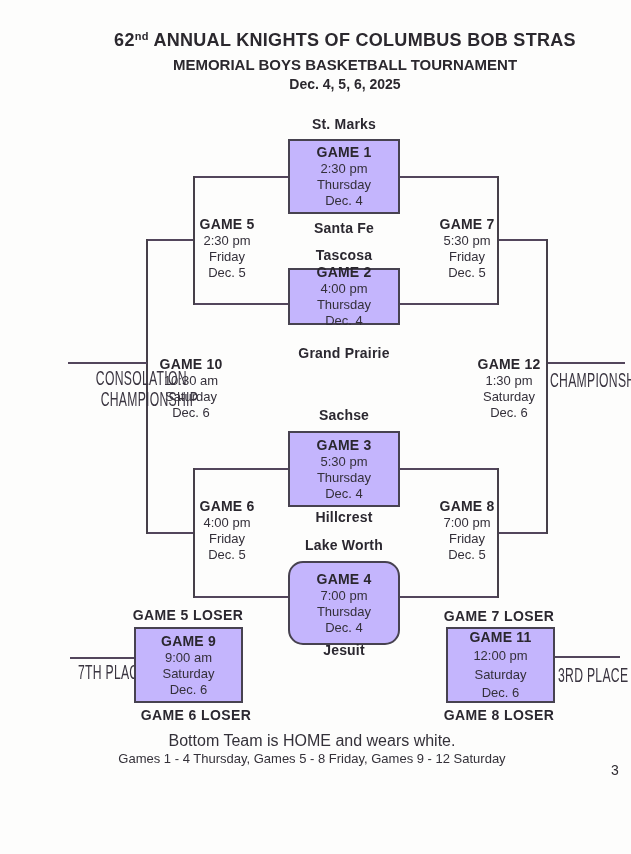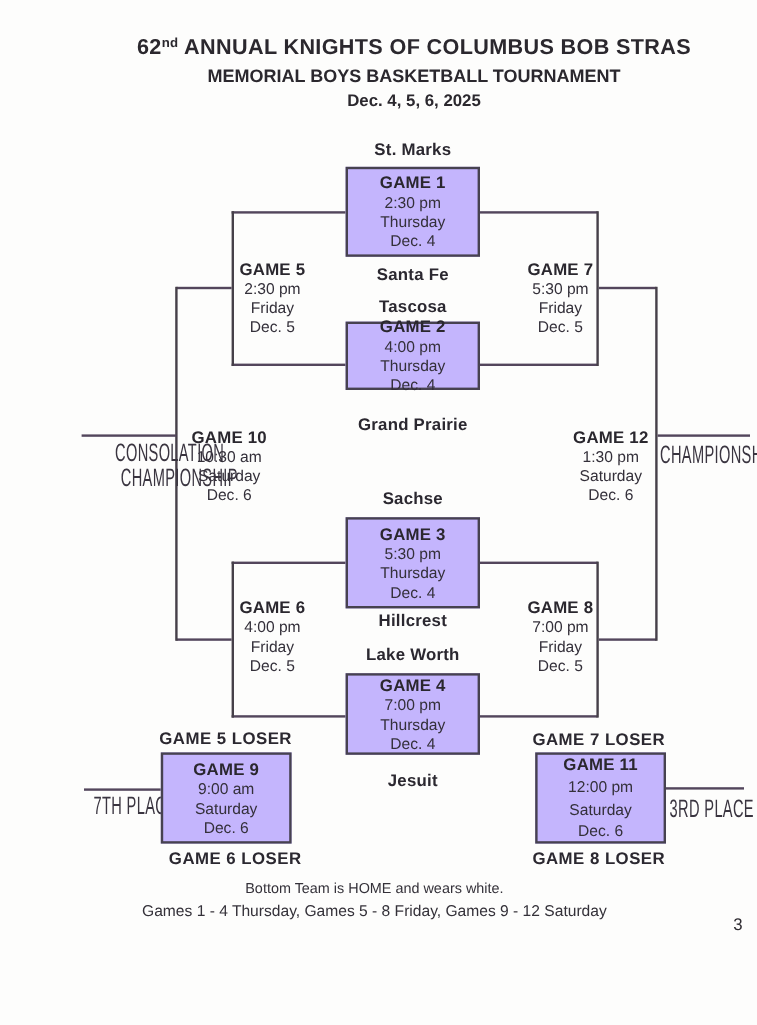--- a/index.html
+++ b/index.html
@@ -35,21 +35,21 @@
   .cond-l{transform-origin:0 50%;}
   
   .header{position:absolute;left:60px;top:26px;width:570px;text-align:center;}
   .h1{font-size:18px;font-weight:bold;letter-spacing:.3px;line-height:21px;color:#2b282e;}
   .h1 .sup{font-size:11px;vertical-align:6px;}
   .h2{font-size:15px;font-weight:bold;line-height:17px;margin-top:5px;color:#2b282e;}
   .h3{font-size:15px;font-weight:bold;line-height:17px;margin-top:3px;color:#2b282e;}
   .h4{font-size:14px;font-weight:bold;line-height:16px;margin-top:3px;color:#2b282e;}
   
   .footer{position:absolute;left:0;top:733px;width:624px;text-align:center;}
-  .f1{font-size:12px;line-height:15px;color:#343139;}
+  .f1{font-size:16px;line-height:15px;color:#343139;}
   .f2{font-size:13px;line-height:15px;margin-top:3px;color:#343139;}
   .pagenum{position:absolute;left:611px;top:762px;font-size:14px;color:#2e2b31;}
 </style>
 </head>
 <body>
 
 <div class="page">
 
   <div class="header">
     <div class="h1"><span>62</span><span class="sup">nd</span><span> ANNUAL KNIGHTS OF COLUMBUS BOB STRAS</span></div>
@@ -95,21 +95,21 @@
     <div class="gline">4:00 pm</div>
     <div class="gline">Thursday</div>
     <div class="gline">Dec. 4</div>
   </div>
   <div class="gamebox" style="left:288px;top:431px;width:112px;height:76px;">
     <div class="gtitle">GAME 3</div>
     <div class="gline">5:30 pm</div>
     <div class="gline">Thursday</div>
     <div class="gline">Dec. 4</div>
   </div>
-  <div class="gamebox" style="left:288px;top:561px;width:112px;height:68px;">
+  <div class="gamebox" style="left:288px;top:561px;width:112px;height:84px;border-radius:15px;">
     <div class="gtitle">GAME 4</div>
     <div class="gline">7:00 pm</div>
     <div class="gline">Thursday</div>
     <div class="gline">Dec. 4</div>
   </div>
 
   <div class="sideblock" style="left:168px;top:216px;">
     <div class="gtitle">GAME 5</div>
     <div class="gline">2:30 pm</div>
     <div class="gline">Friday</div>

